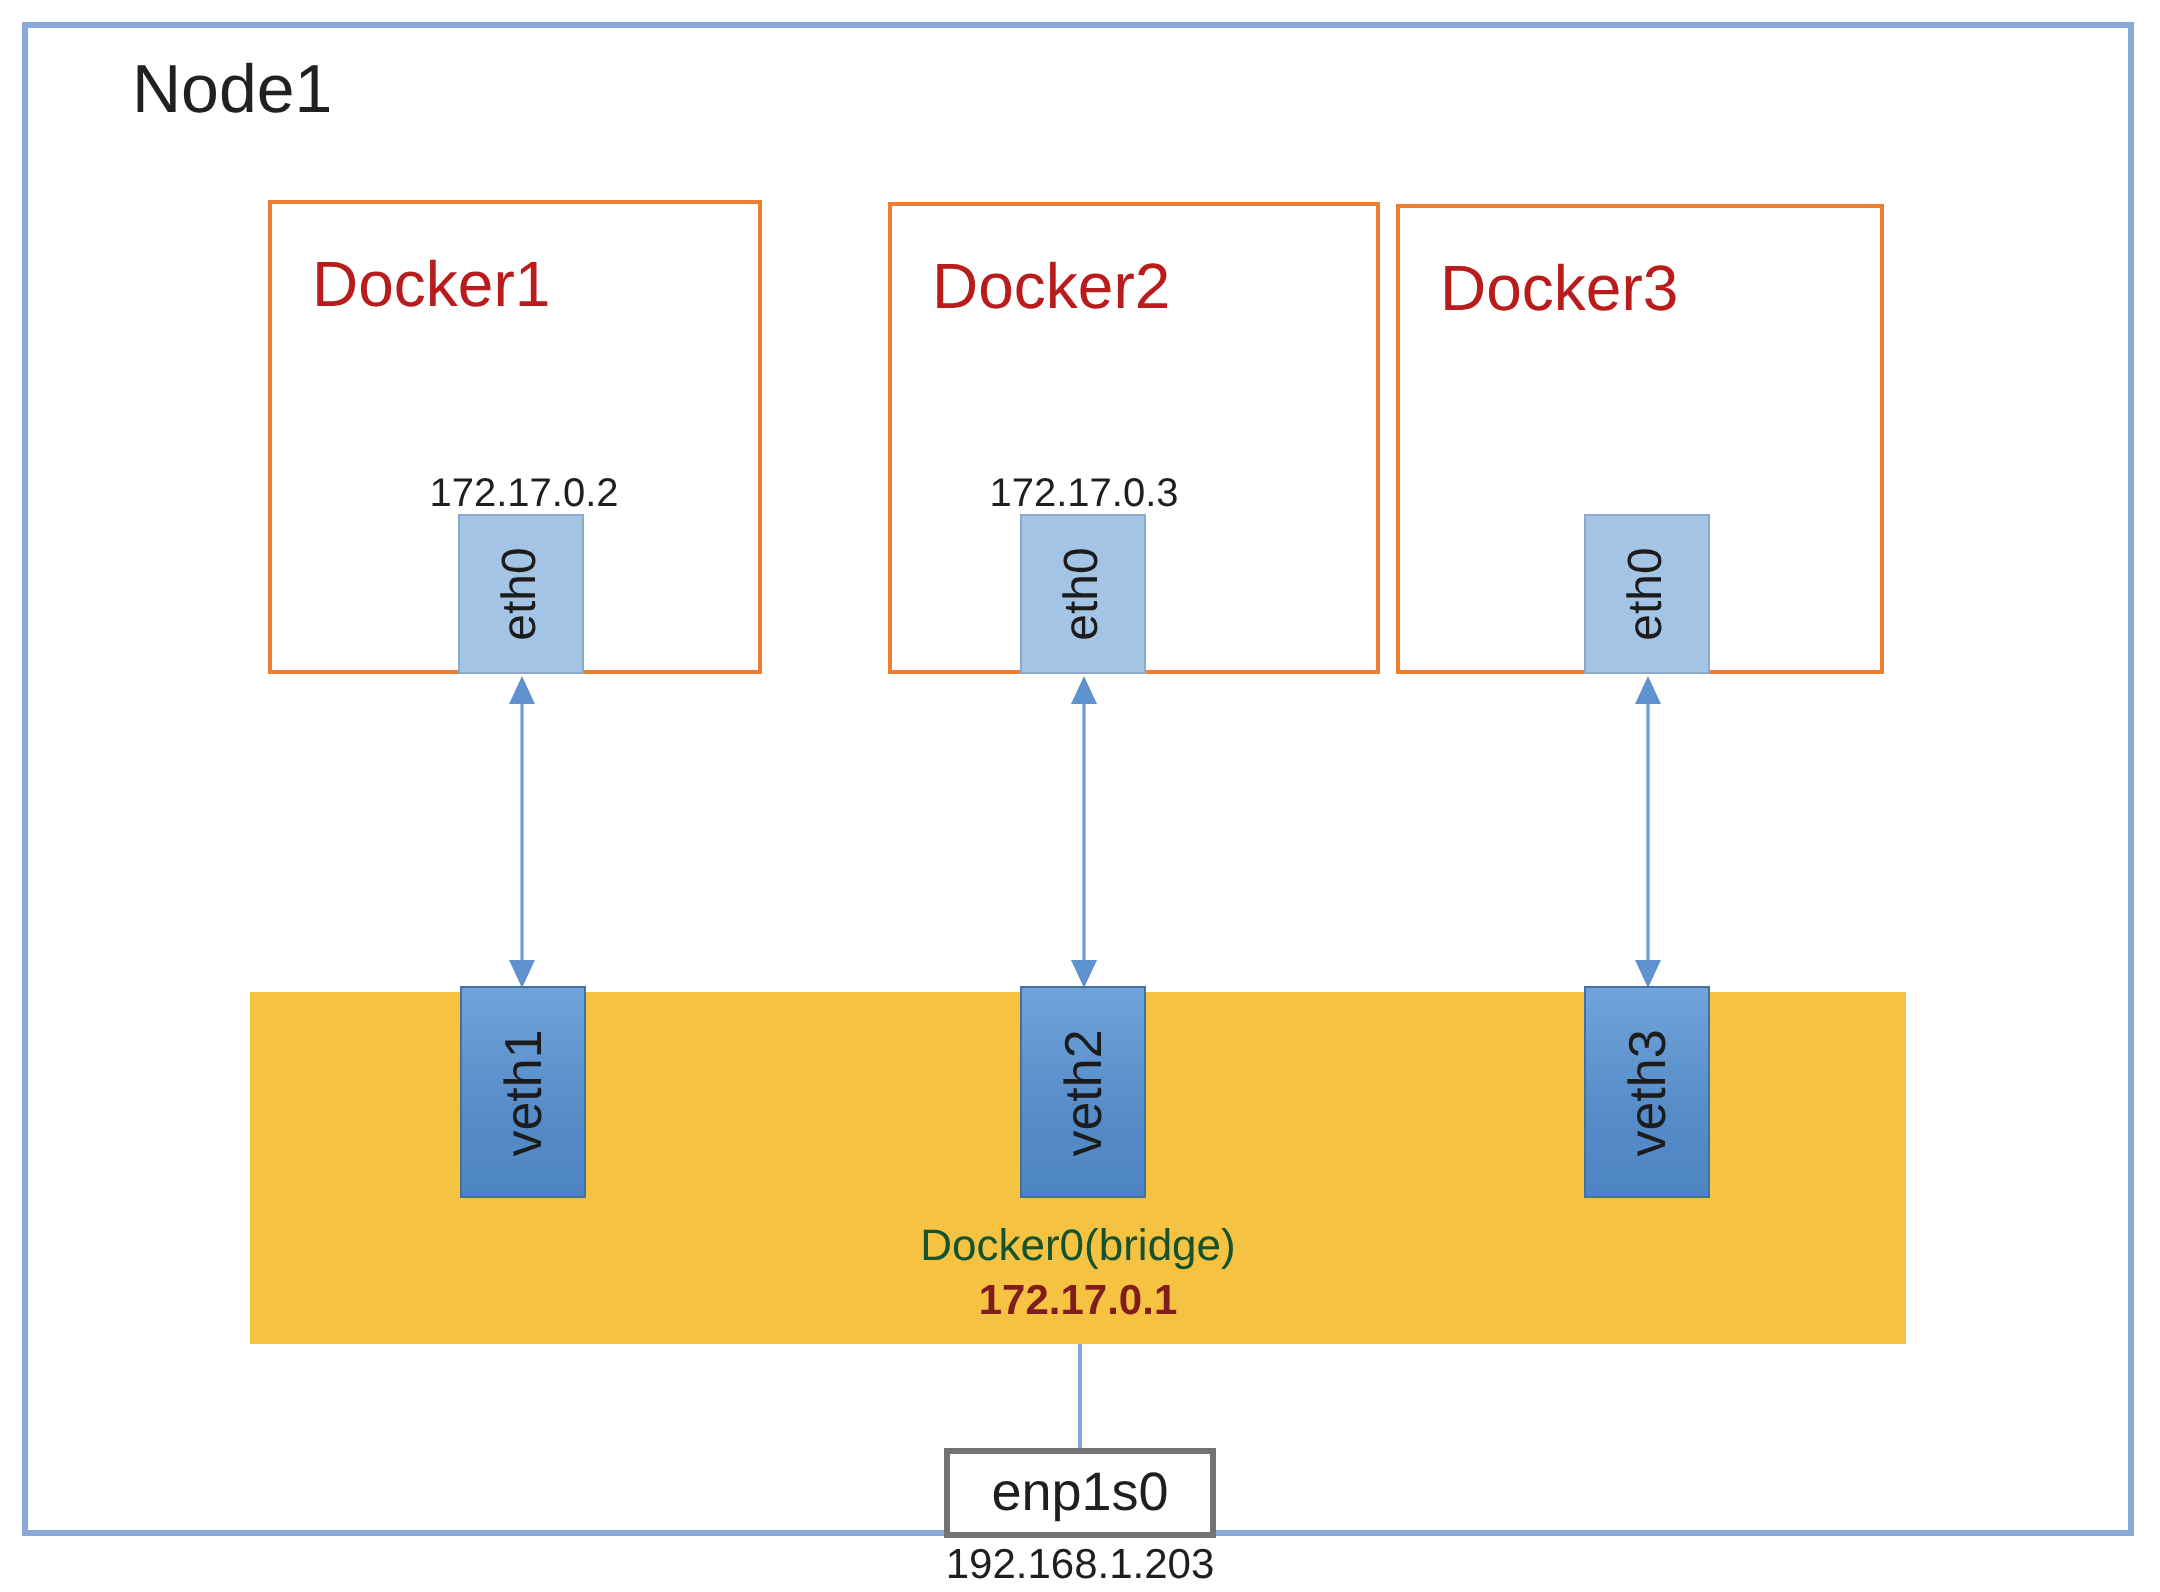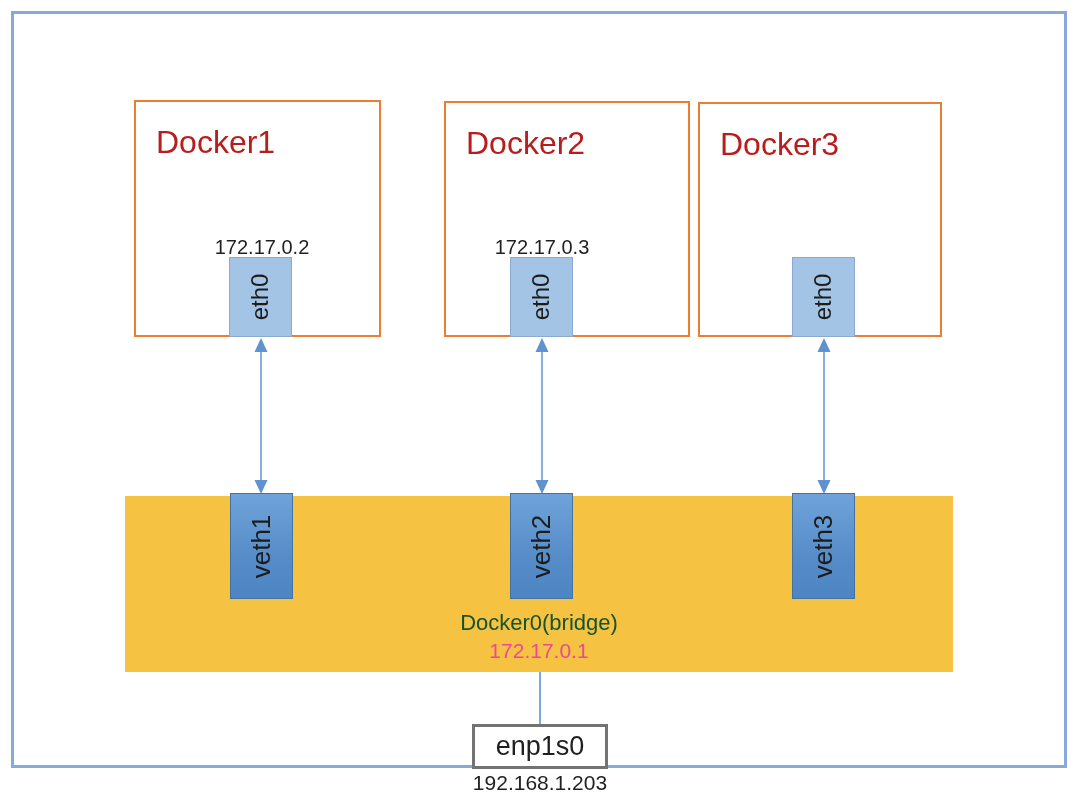--- a/index.html
+++ b/index.html
@@ -91,21 +91,21 @@
   .veth-box .vtext{font-size:26px;}
 
   .bridge-name{
     left:339px;top:610px;width:400px;
     text-align:center;font-size:22px;line-height:26px;
     z-index:2;color:#14532d;
   }
   .bridge-ip{
     left:339px;top:638px;width:400px;
     text-align:center;font-size:21px;line-height:25px;
-    z-index:2;color:#ec4899;
+    z-index:2;color:#7f1d1d;font-weight:bold;
   }
 
   .uplink-line{
     left:539px;top:672px;width:2px;height:53px;
     background:#7fa7d8;z-index:1;
   }
   .hostif-box{
     left:472px;top:724px;width:136px;height:45px;
     background:#ffffff;
     border:3px solid #737373;
@@ -118,20 +118,21 @@
     text-align:center;font-size:21px;line-height:24px;
     z-index:1;
   }
 </style>
 </head>
 <body>
 
 <div class="stage">
 
   <div class="abs node-box"></div>
+  <div class="abs node-title">Node1</div>
 
   <div class="abs docker-box" id="docker1">
     <div class="docker-title">Docker1</div>
   </div>
   <div class="abs docker-box" id="docker2">
     <div class="docker-title">Docker2</div>
   </div>
   <div class="abs docker-box" id="docker3">
     <div class="docker-title">Docker3</div>
   </div>

